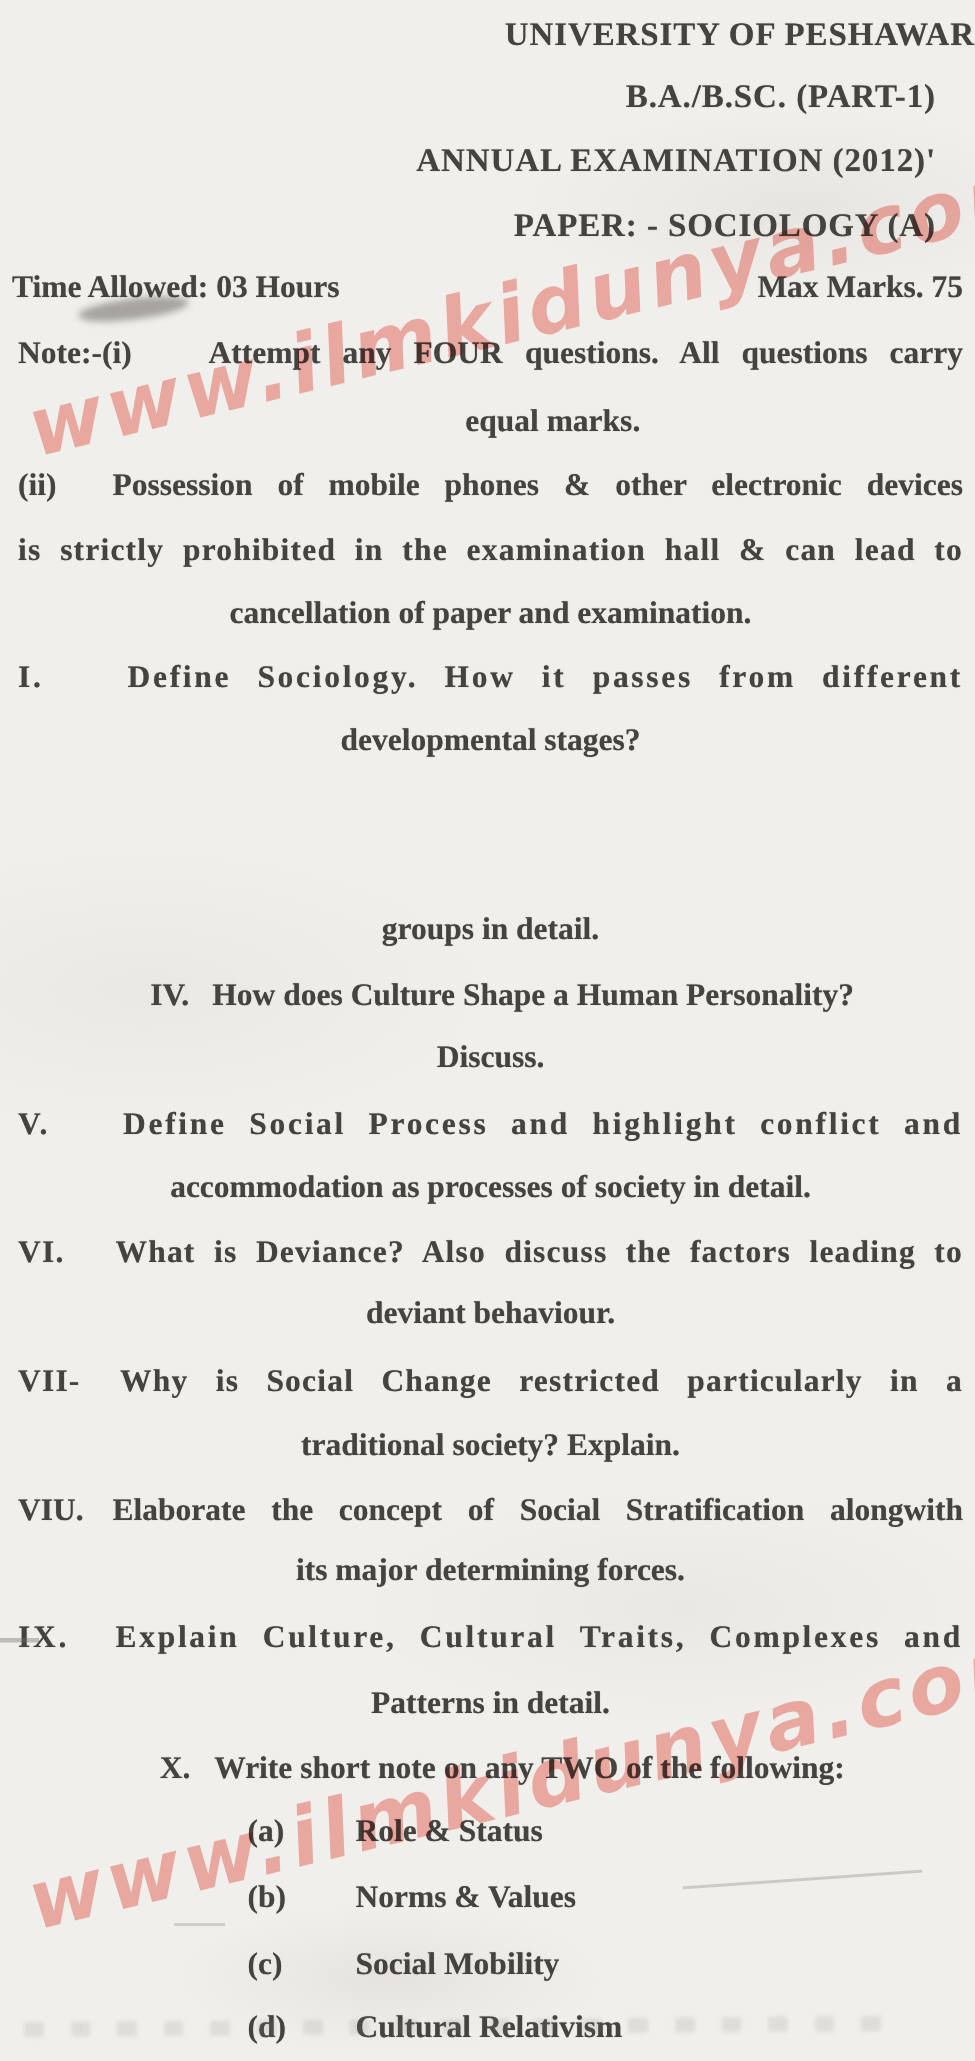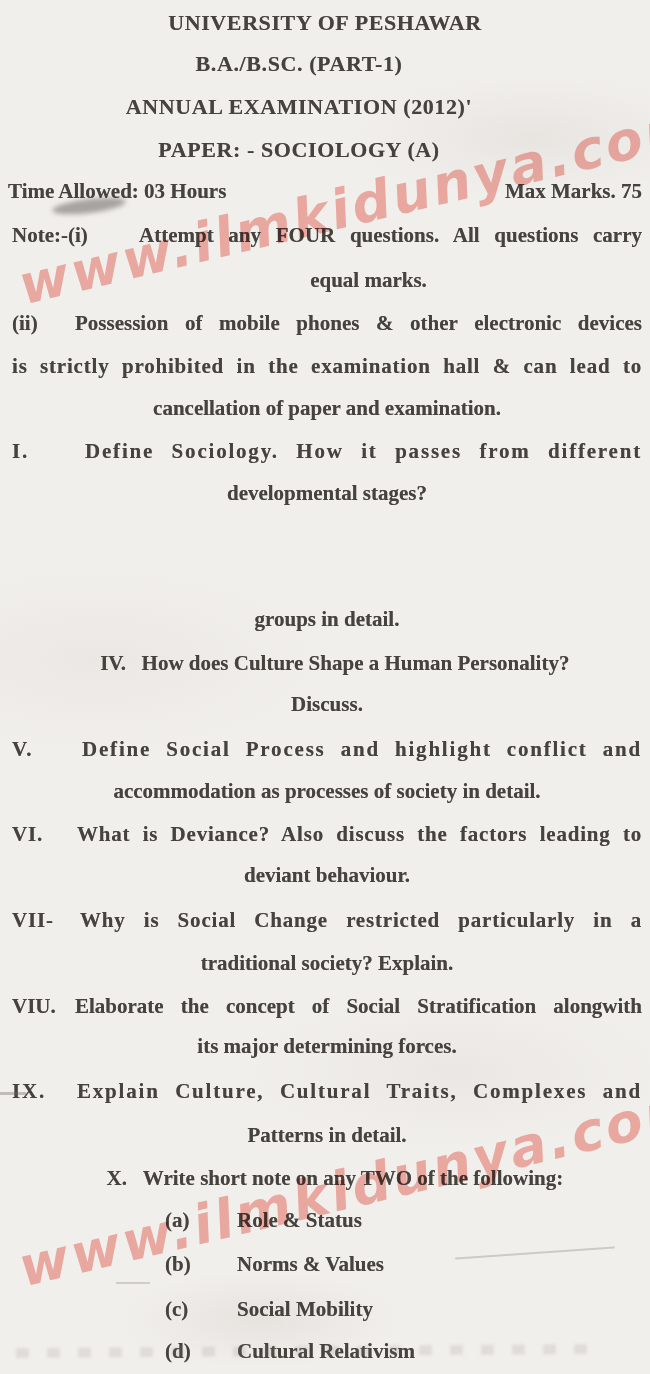--- a/index.html
+++ b/index.html
@@ -14,21 +14,21 @@
     text-shadow: 0 0 0.6px rgba(70, 66, 60, 0.55);
     background:
       radial-gradient(ellipse 260px 90px at 82% 10%, rgba(208,203,196,0.28), transparent 70%),
       radial-gradient(ellipse 320px 130px at 15% 48%, rgba(212,207,200,0.22), transparent 70%),
       radial-gradient(ellipse 300px 110px at 70% 78%, rgba(210,205,198,0.22), transparent 70%),
       radial-gradient(ellipse 200px 70px at 40% 96%, rgba(205,200,193,0.30), transparent 70%),
       #f1efec;
   }
   .hline {
     position: absolute; left: 0; width: 650px;
-    text-align: center; font-size: 22px; line-height: 28px; letter-spacing: 0.6px;
+    text-align: right; font-size: 22px; line-height: 28px; letter-spacing: 0.6px;
     white-space: nowrap;
   }
   .hshift { transform: translateX(-26px); }
   .metaL { position: absolute; left: 8px;  font-size: 21px; line-height: 27px; white-space: nowrap; }
   .metaR { position: absolute; right: 8px; font-size: 21px; line-height: 27px; white-space: nowrap; text-align: right; }
   .line {
     position: absolute; left: 12px; right: 8px;
     font-size: 21px; line-height: 27px; text-align: center;
   }
   .just { text-align: justify; text-align-last: justify; }

